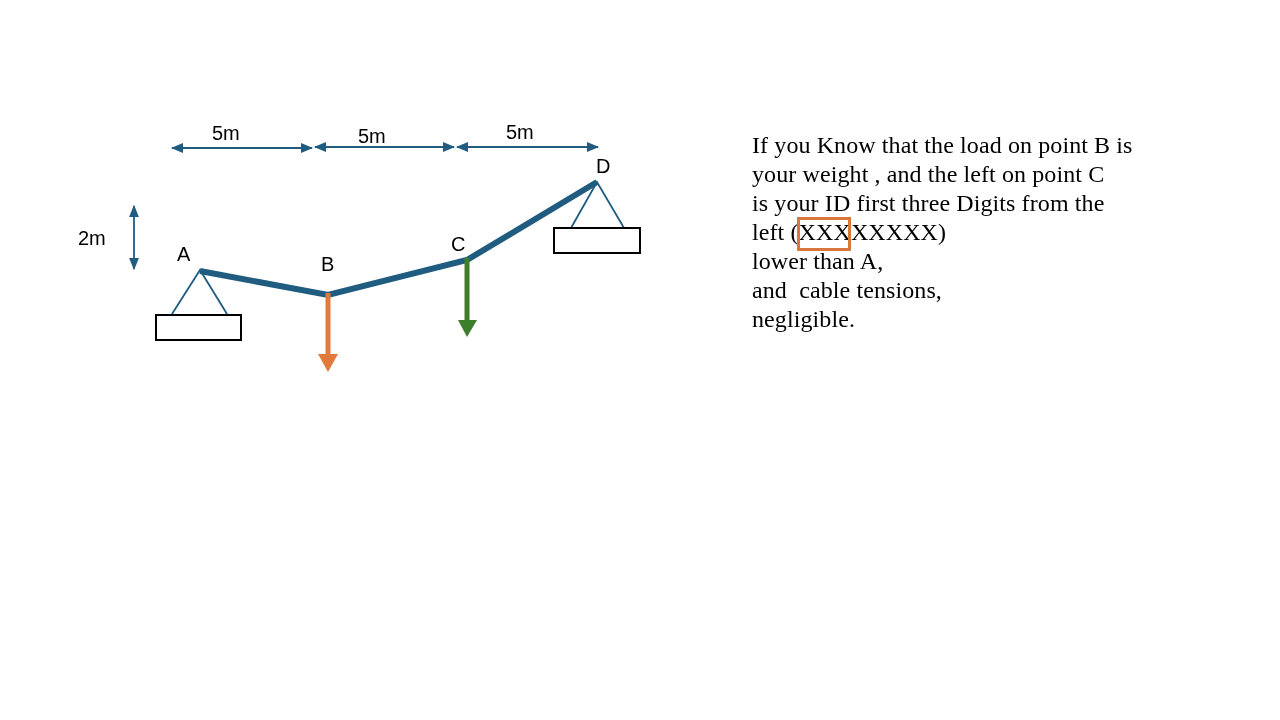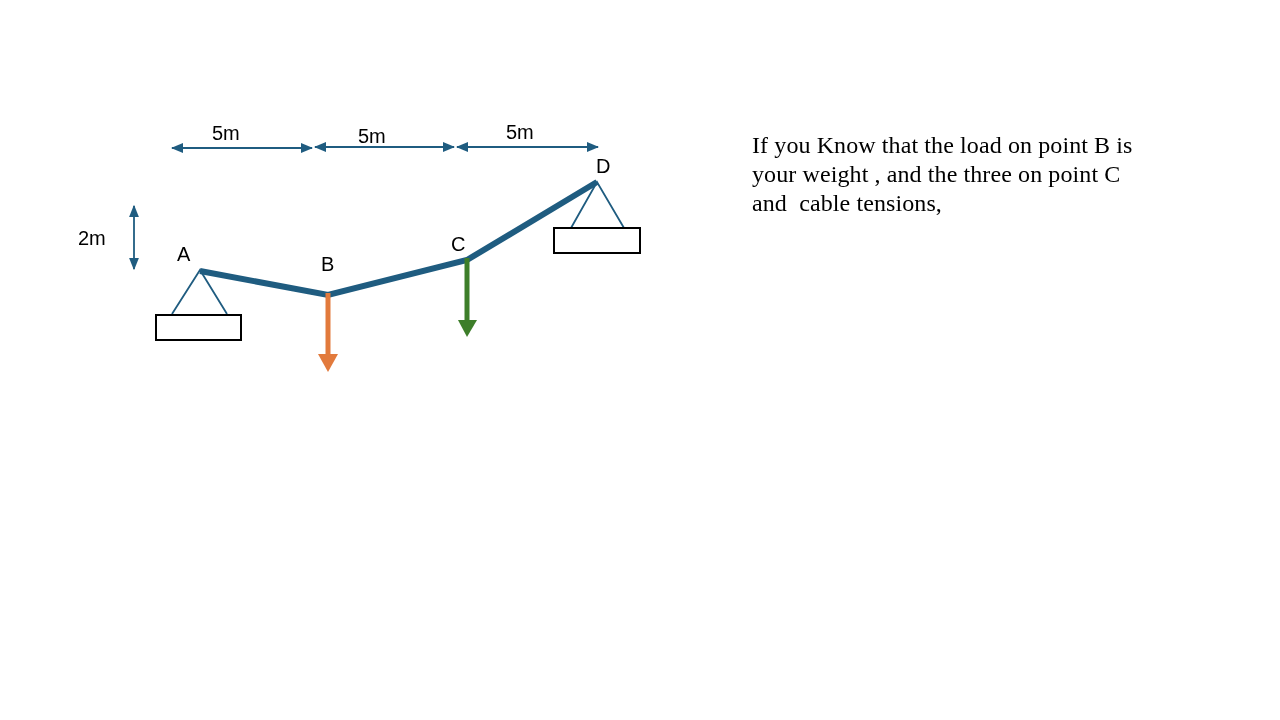--- a/index.html
+++ b/index.html
@@ -69,15 +69,19 @@
   </g>
 
   <text class="lbl" x="177" y="261">A</text>
   <text class="lbl" x="321" y="271">B</text>
   <text class="lbl" x="451" y="251">C</text>
   <text class="lbl" x="596" y="173">D</text>
 </svg>
 
 <div class="problem">
   <span class="line">If you Know that the load on point B is</span>
-  <span class="line">your weight , and the three on point C</span>
+  <span class="line">your weight , and the left on point C</span>
+  <span class="line">is your ID first three Digits from the</span>
+  <span class="line"><span>left (</span><span class="idbox"><span>XXX</span><span class="hl"></span></span><span>XXXXX)</span></span>
+  <span class="line">lower than A,</span>
   <span class="line" style="white-space:pre">and  cable tensions,</span>
+  <span class="line">negligible.</span>
 </div>
 
 </body></html>

